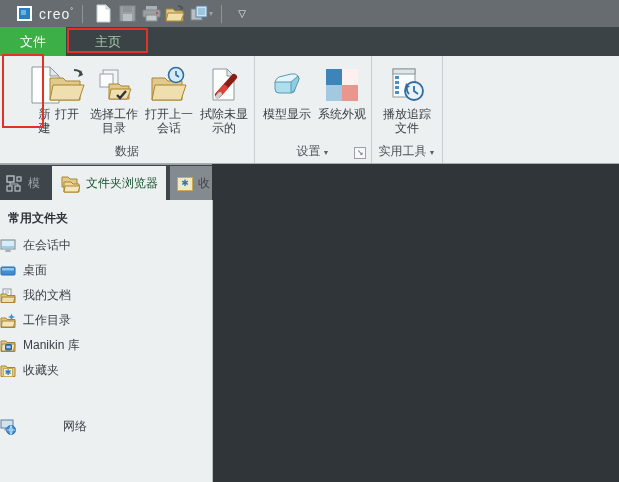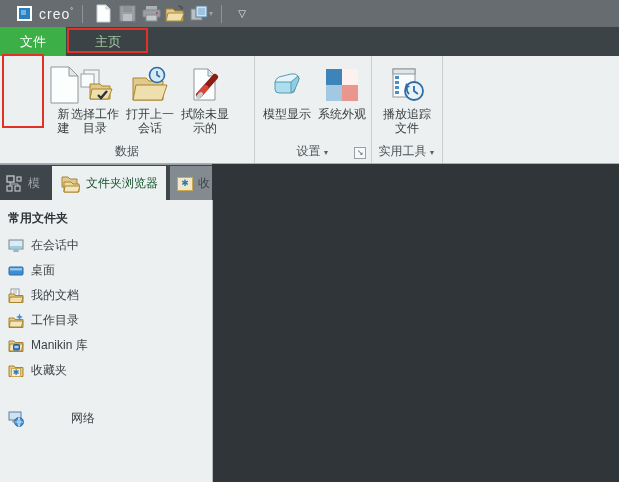--- a/index.html
+++ b/index.html
@@ -66,24 +66,24 @@
   .ntab-fav { left:170px; width:42px; background:#848b90; padding-left:7px; gap:5px;
               color:#3f464b; font-size:12px; }
   .fav-chip { width:16px; height:14px; background:#f2e8c8; border:1px solid #c9aa50;
               display:flex; align-items:center; justify-content:center; flex:none;
               color:#2e78b8; font-size:9px; line-height:9px; }
 
   
   #sidepanel { position:absolute; top:36px; left:0; width:213px; height:282px;
                background:#edf0f1; border-right:1px solid #b5bbbf; }
   .panel-header { font-size:12px; font-weight:bold; color:#2e3338; padding:10px 8px 6px; }
-  .fitem { display:flex; align-items:center; gap:7px; height:25px; padding-left:8px;
+  .fitem { display:flex; align-items:center; gap:7px; height:25px; 
            font-size:12px; color:#3a3f44; }
   .fitem svg { flex:none; }
-  .fitem-gap { margin-top:23px;gap:47px; }
+  .fitem-gap { margin-top:31px;gap:47px; }
 
   
   .anno { position:absolute; border:2px solid #e23227; pointer-events:none; z-index:50; }
   .anno-home { left:67px; top:28px; width:81px; height:25px; }
   .anno-new  { left:2px;  top:54px; width:42px; height:74px; }
 </style>
 </head>
 <body>
 
 <div id="titlebar">
@@ -144,20 +144,31 @@
   <div class="rgroup rgroup-data">
     <div class="rbuttons">
       <div class="rbtn w-new">
         <span class="icon36">
           <svg width="34" height="40" viewBox="0 0 34 40">
             <path d="M4 2 h18 l9 9 v27 h-27 z" fill="#fcfdfd" stroke="#8f979c"></path>
             <path d="M22 2 l9 9 h-9 z" fill="#e2e7ea" stroke="#8f979c"></path>
           </svg>
         </span>
         <span class="rbtn-label"><span>新建</span><br><span></span></span>
+      </div>
+      <div class="rbtn w-open">
+        <span class="icon36">
+          <svg width="38" height="38" viewBox="0 0 38 38">
+            <path d="M2 12 h13 l3 3 h14 v19 h-30 z" fill="#e2c98e" stroke="#a8862f"></path>
+            <path d="M5 19 h31 l-5 15 h-29 z" fill="#f0dfae" stroke="#a8862f"></path>
+            <path d="M26 4 q7 0 7 5" fill="none" stroke="#3f4549" stroke-width="2"></path>
+            <path d="M30 11 l5 -2 l-2 -5 z" fill="#3f4549"></path>
+          </svg>
+        </span>
+        <span class="rbtn-label"><span>打开</span><br><span></span></span>
       </div>
       <div class="rbtn w-wdir">
         <span class="icon36">
           <svg width="38" height="38" viewBox="0 0 38 38">
             <rect x="8" y="4" width="15" height="15" fill="#f2f4f5" stroke="#9aa0a4"></rect>
             <rect x="5" y="8" width="13" height="13" fill="#fafbfc" stroke="#9aa0a4"></rect>
             <path d="M14 18 h10 l2 2 h8 v13 h-20 z" fill="#e2c98e" stroke="#a8862f"></path>
             <path d="M16 23 h20 l-4 10 h-18 z" fill="#f0dfae" stroke="#a8862f"></path>
             <path d="M22 29 l3 3 l6 -7" fill="none" stroke="#2e3337" stroke-width="2.4"></path>
           </svg>

